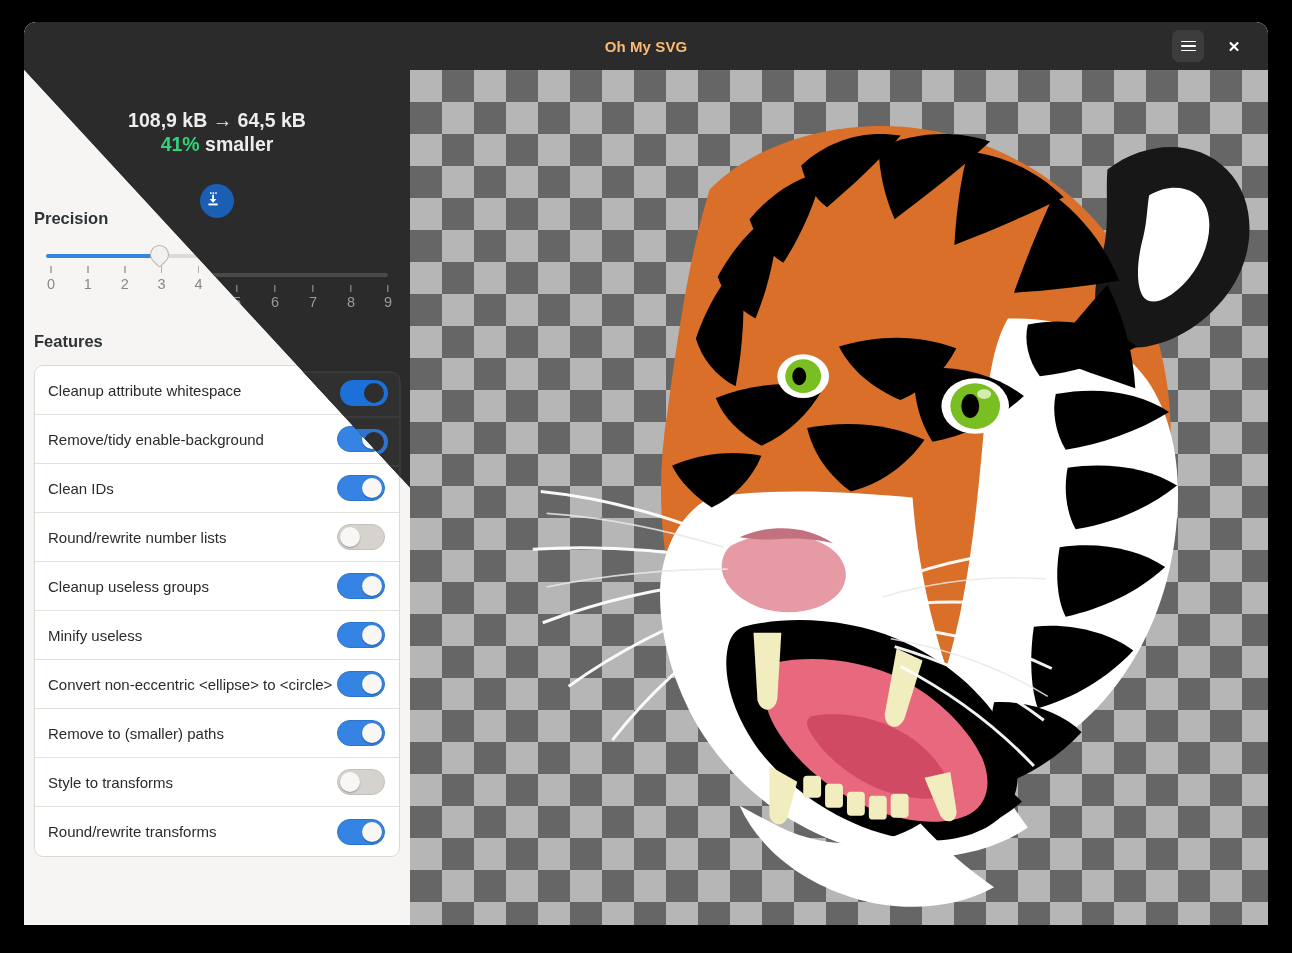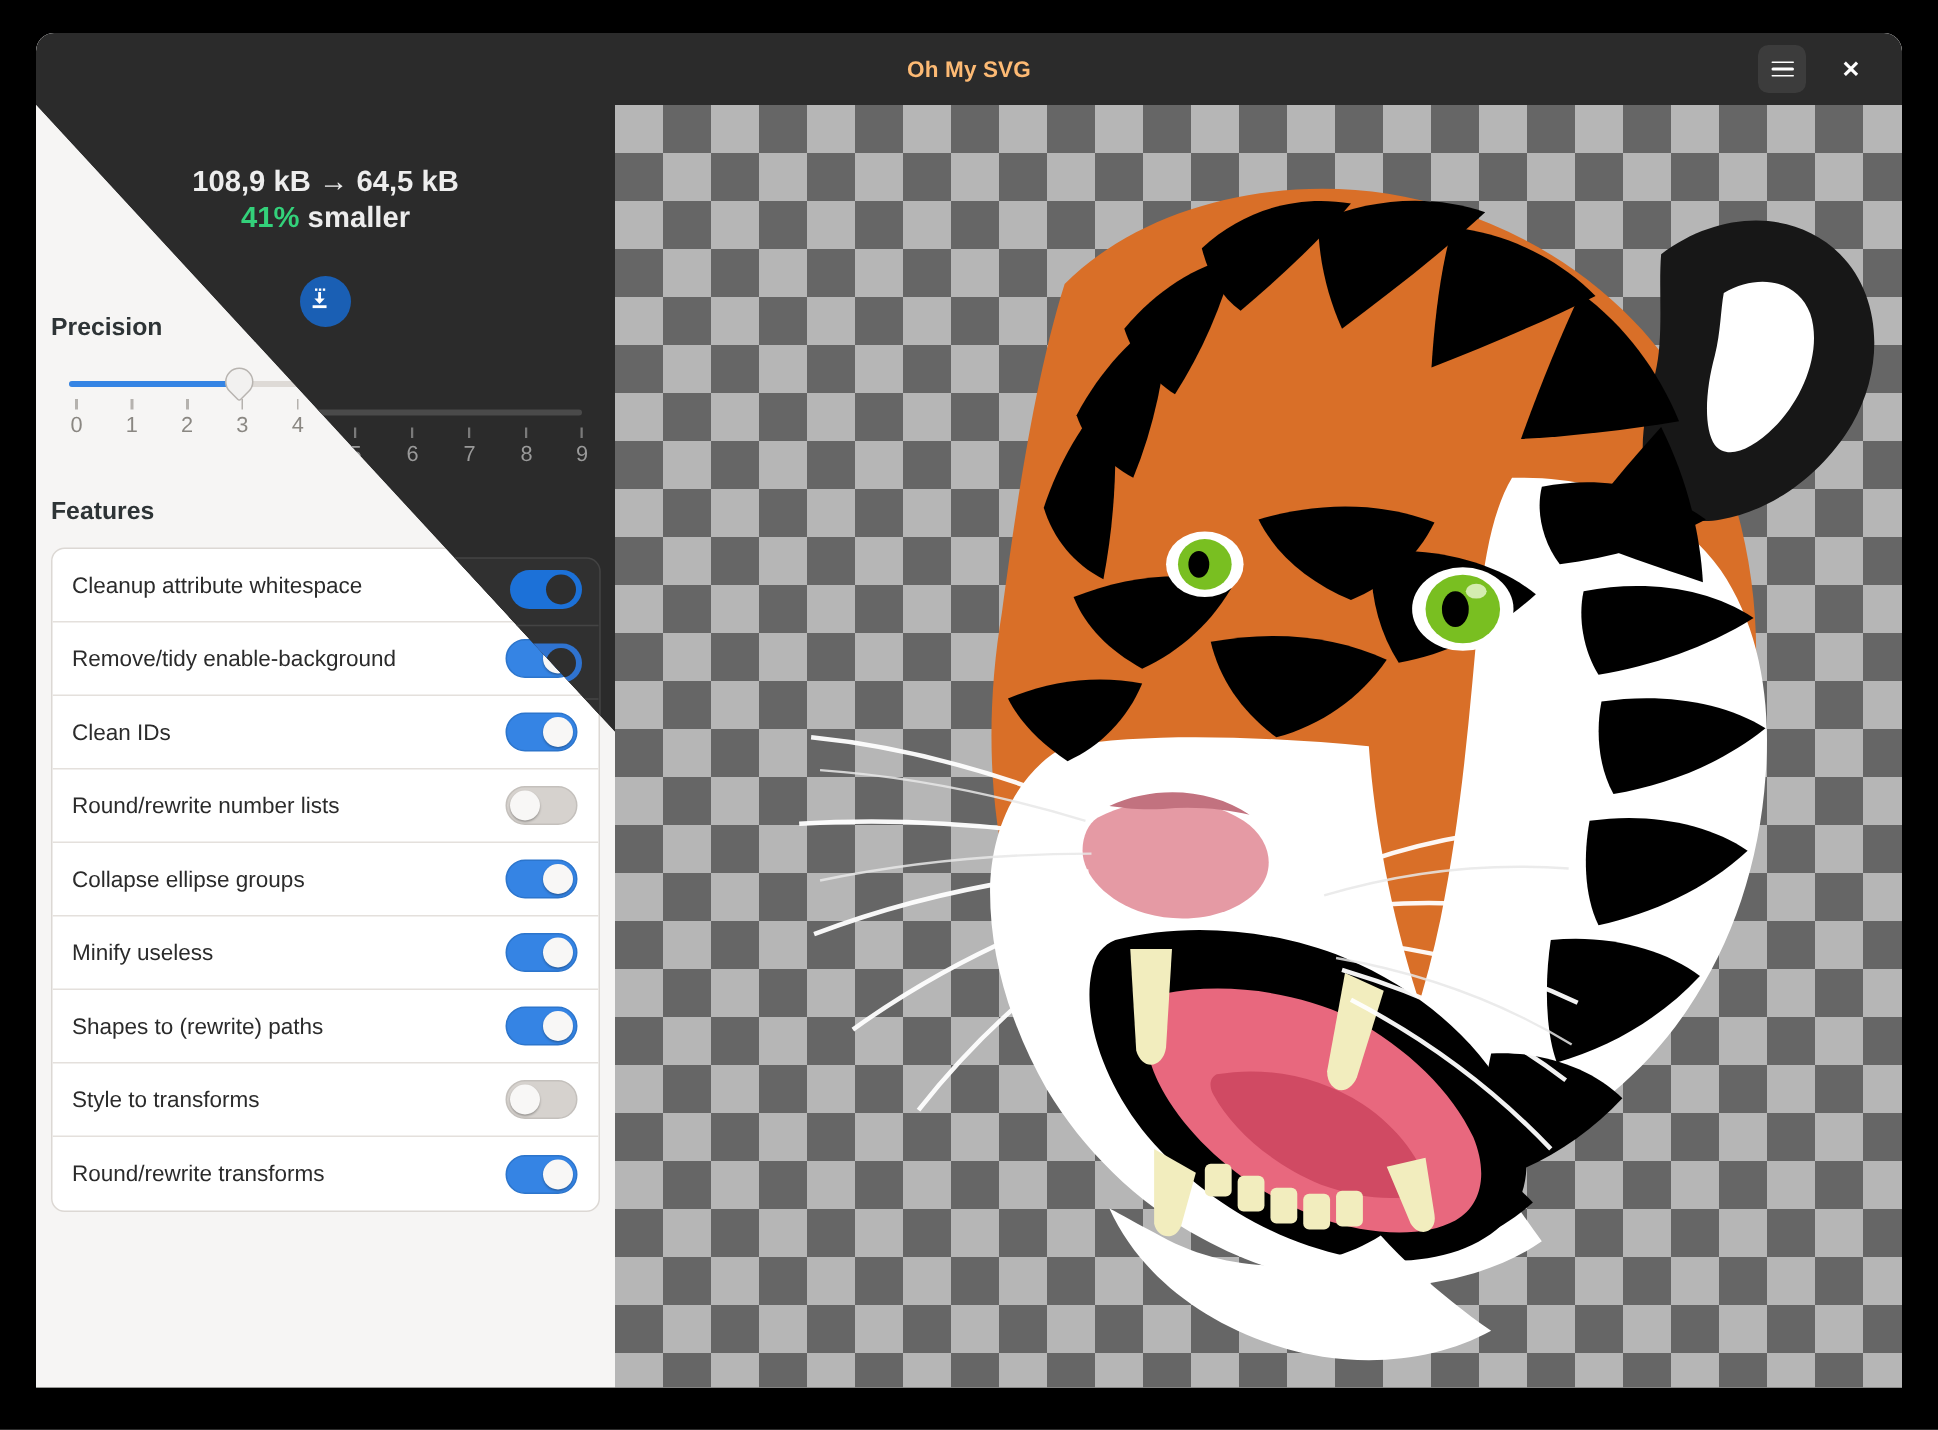--- a/index.html
+++ b/index.html
@@ -299,33 +299,39 @@
                 <div class="knob"></div>
               </div>
             </div>
             <div class="feature-row">
               <div class="feature-label">Round/rewrite number lists</div>
               <div class="toggle off">
                 <div class="knob"></div>
               </div>
             </div>
             <div class="feature-row">
-              <div class="feature-label">Collapse ellipse groups</div>
+              <div class="feature-label">Cleanup useless groups</div>
               <div class="toggle on">
                 <div class="knob"></div>
               </div>
             </div>
             <div class="feature-row">
               <div class="feature-label">Minify useless</div>
               <div class="toggle on">
                 <div class="knob"></div>
               </div>
             </div>
             <div class="feature-row">
-              <div class="feature-label">Shapes to (rewrite) paths</div>
+              <div class="feature-label">Convert non-eccentric &lt;ellipse&gt; to &lt;circle&gt;</div>
+              <div class="toggle on">
+                <div class="knob"></div>
+              </div>
+            </div>
+            <div class="feature-row">
+              <div class="feature-label">Remove to (smaller) paths</div>
               <div class="toggle on">
                 <div class="knob"></div>
               </div>
             </div>
             <div class="feature-row">
               <div class="feature-label">Style to transforms</div>
               <div class="toggle off">
                 <div class="knob"></div>
               </div>
             </div>

